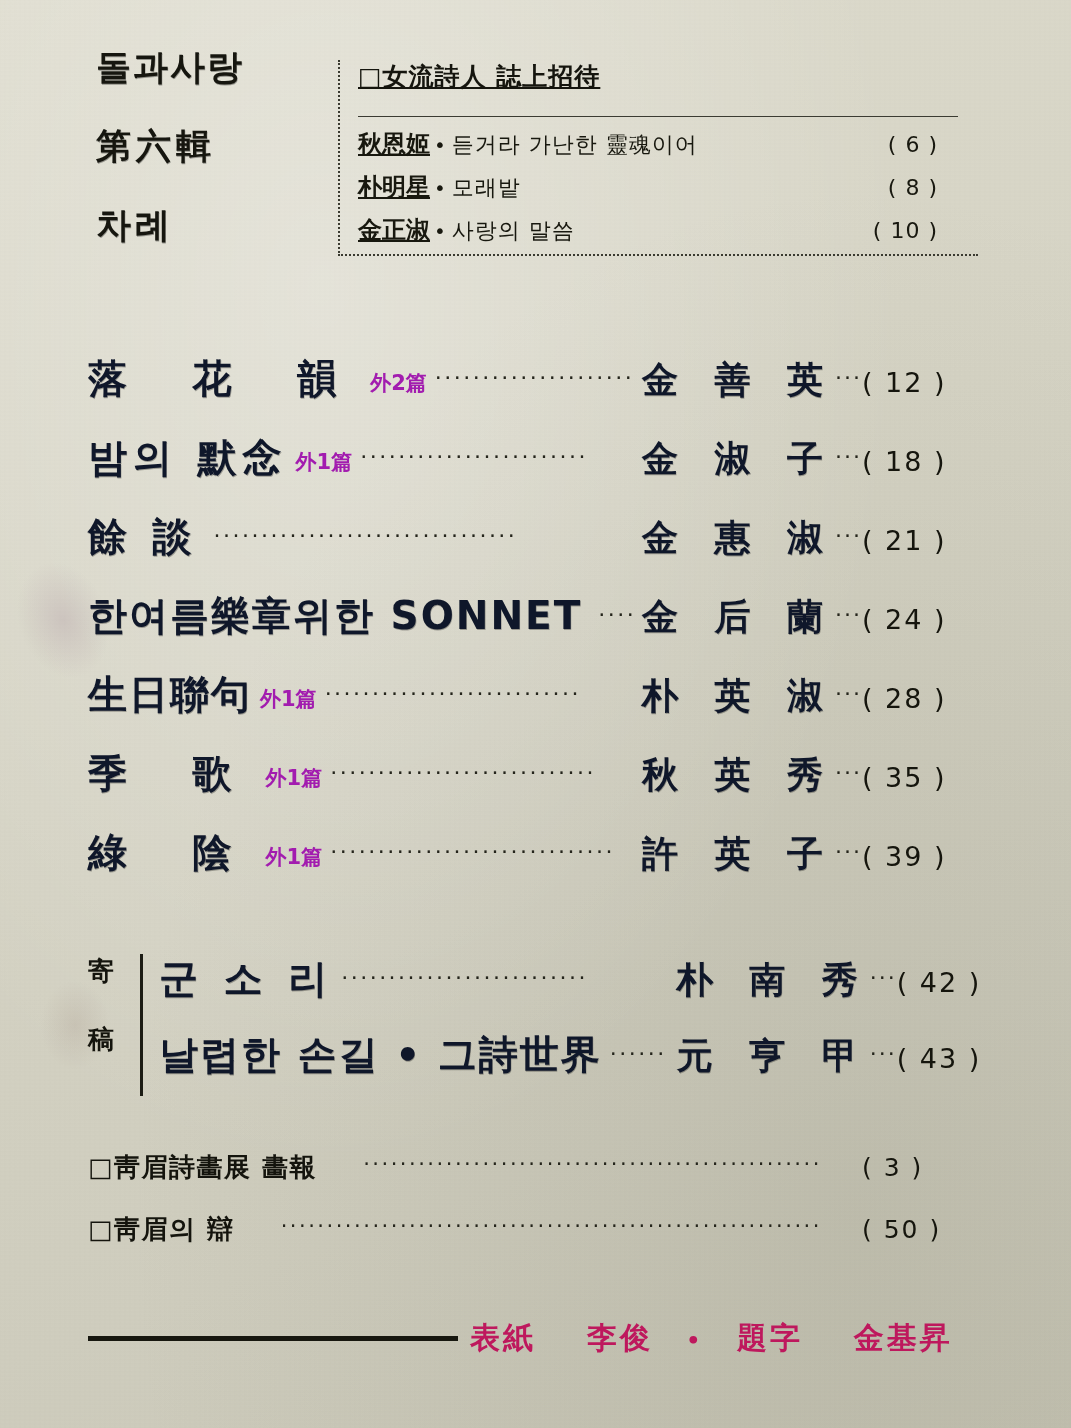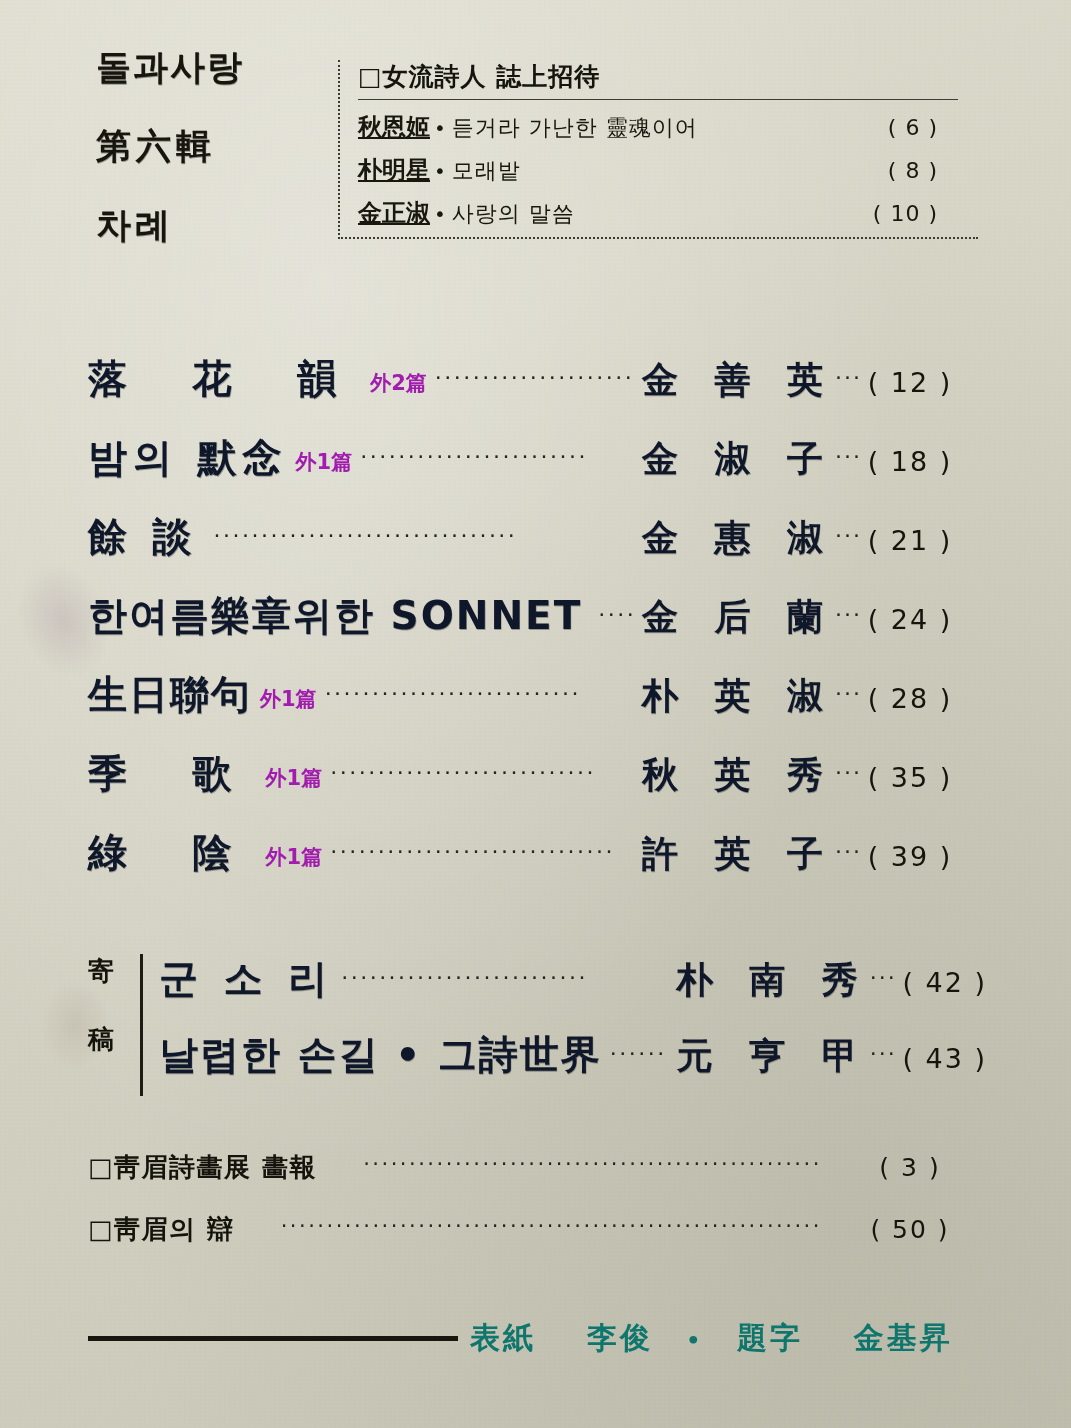--- a/index.html
+++ b/index.html
@@ -87,25 +87,26 @@
     border-left: 2px dotted #3a3a30;
     border-bottom: 2px dotted #3a3a30;
     padding-left: 18px;
     padding-bottom: 8px;
   }
   .invite-title {
     font-size: 25px;
     font-weight: 700;
     letter-spacing: 1px;
     color: #15150e;
-    padding-bottom: 6px;
+    padding-bottom: 23px;
     border-bottom: 1px solid #3b3b32;
     margin-bottom: 6px;
     width: 600px;
     box-sizing: border-box;
+    text-decoration: underline;
   }
   .invite-row {
     display: flex;
     align-items: baseline;
     font-size: 24px;
     margin-top: 11px;
     color: #18180f;
     width: 580px;
   }
   .invite-row .nm {
@@ -186,21 +187,21 @@
     letter-spacing: 2px;
     position: relative;
     top: -7px;
     color: #24241b;
   }
   .page-no {
     font-size: 27px;
     letter-spacing: 2px;
     color: #15150d;
     min-width: 96px;
-    text-align: center;
+    text-align: left;
   }
 
   
   .contrib {
     position: absolute;
     left: 88px;
     top: 952px;
     width: 870px;
   }
   .contrib-wrap {
@@ -264,21 +265,21 @@
   .rule {
     width: 370px;
     height: 5px;
     background: #17170f;
     margin-right: 12px;
   }
   .credit {
     font-size: 30px;
     font-weight: 700;
     letter-spacing: 3px;
-    color: #0f766e;
+    color: #be185d;
   }
   .credit .gap { display: inline-block; width: 24px; }
   .credit .sep { margin: 0 20px; font-size: 22px; }
 </style>
 </head>
 <body>
 
 <div class="paper"></div>
 <div class="grain"></div>
 <div class="smudge1"></div>

